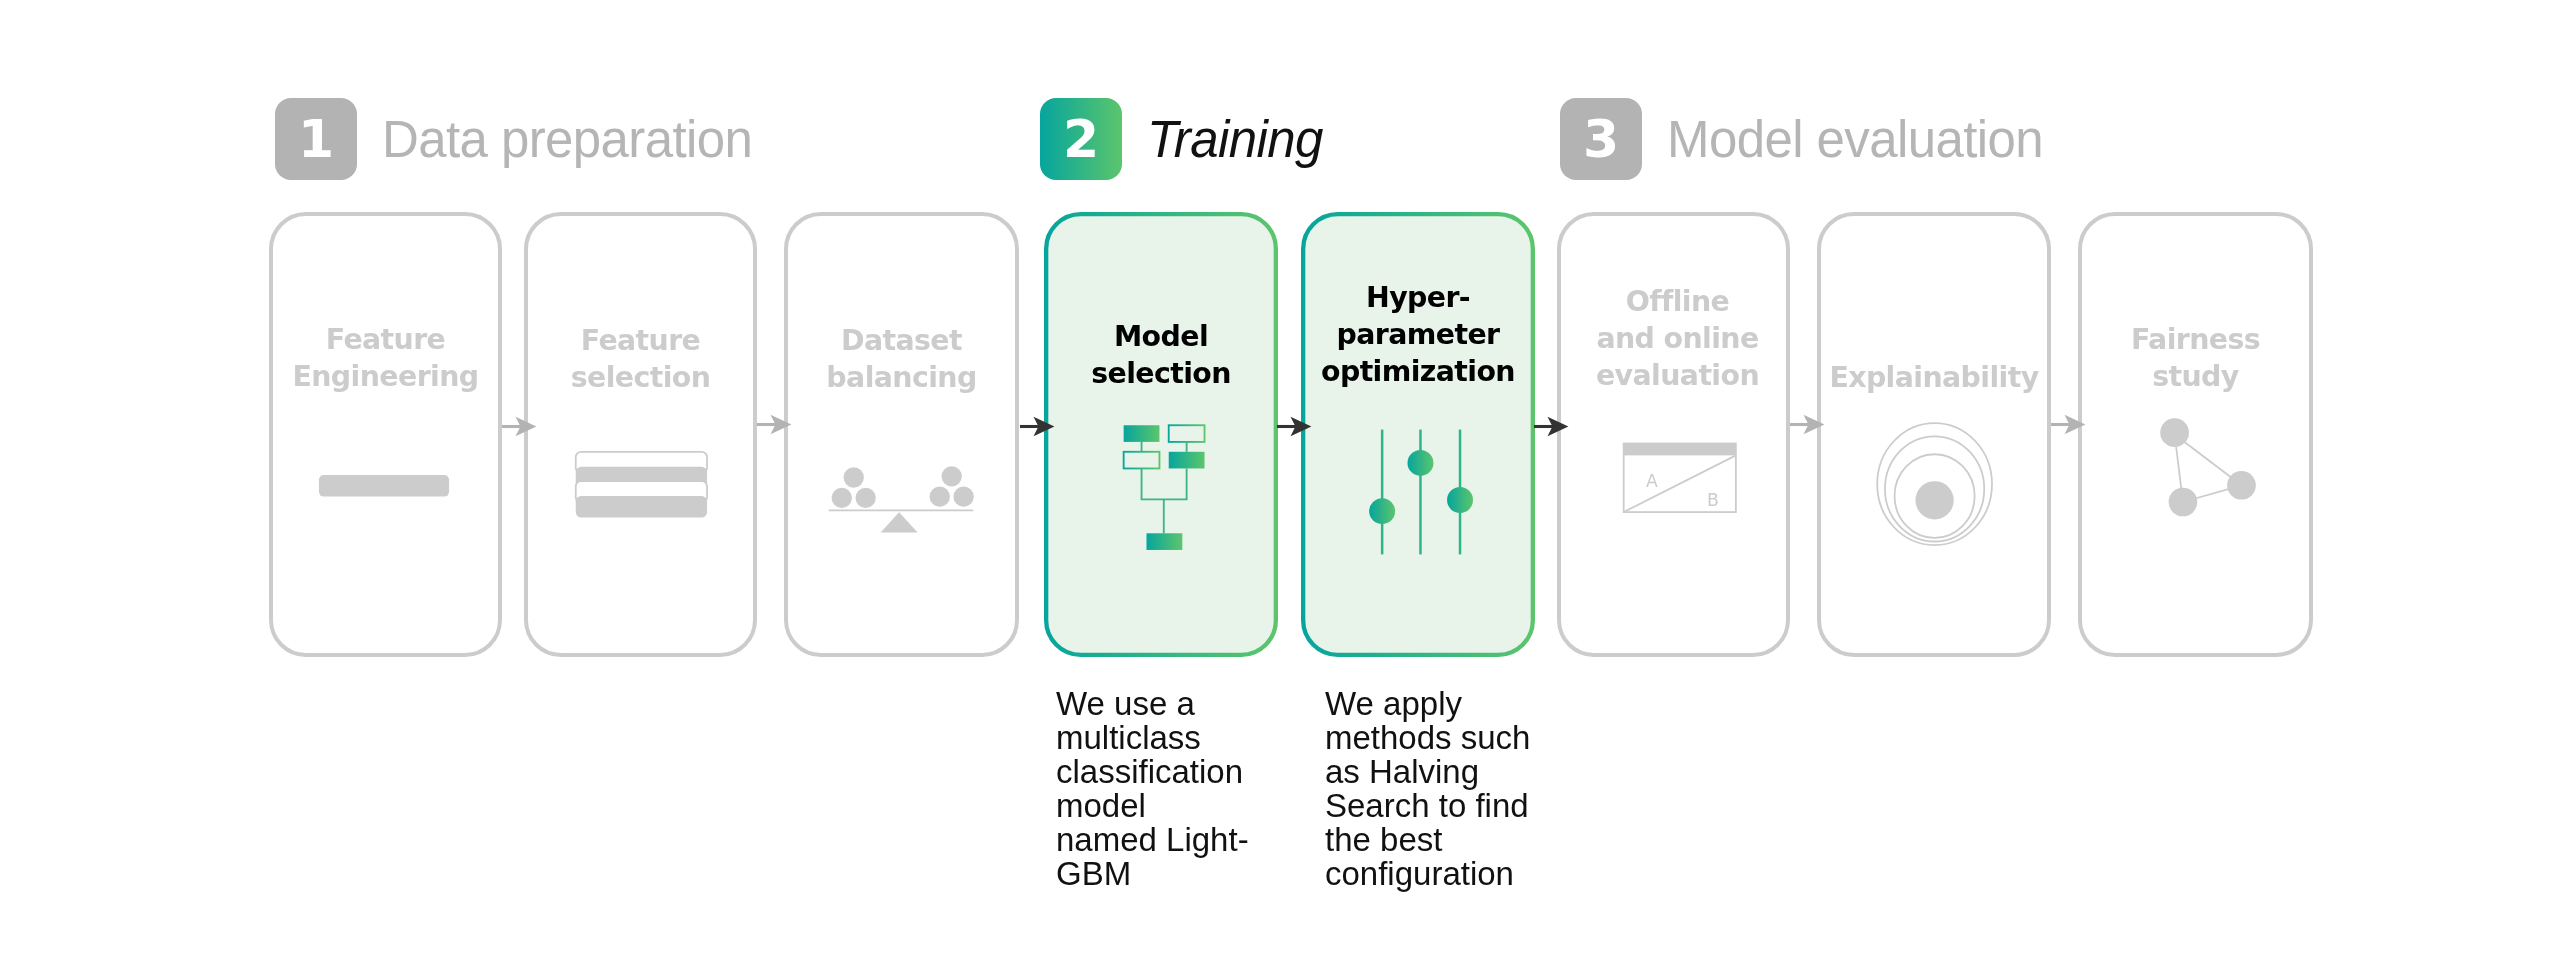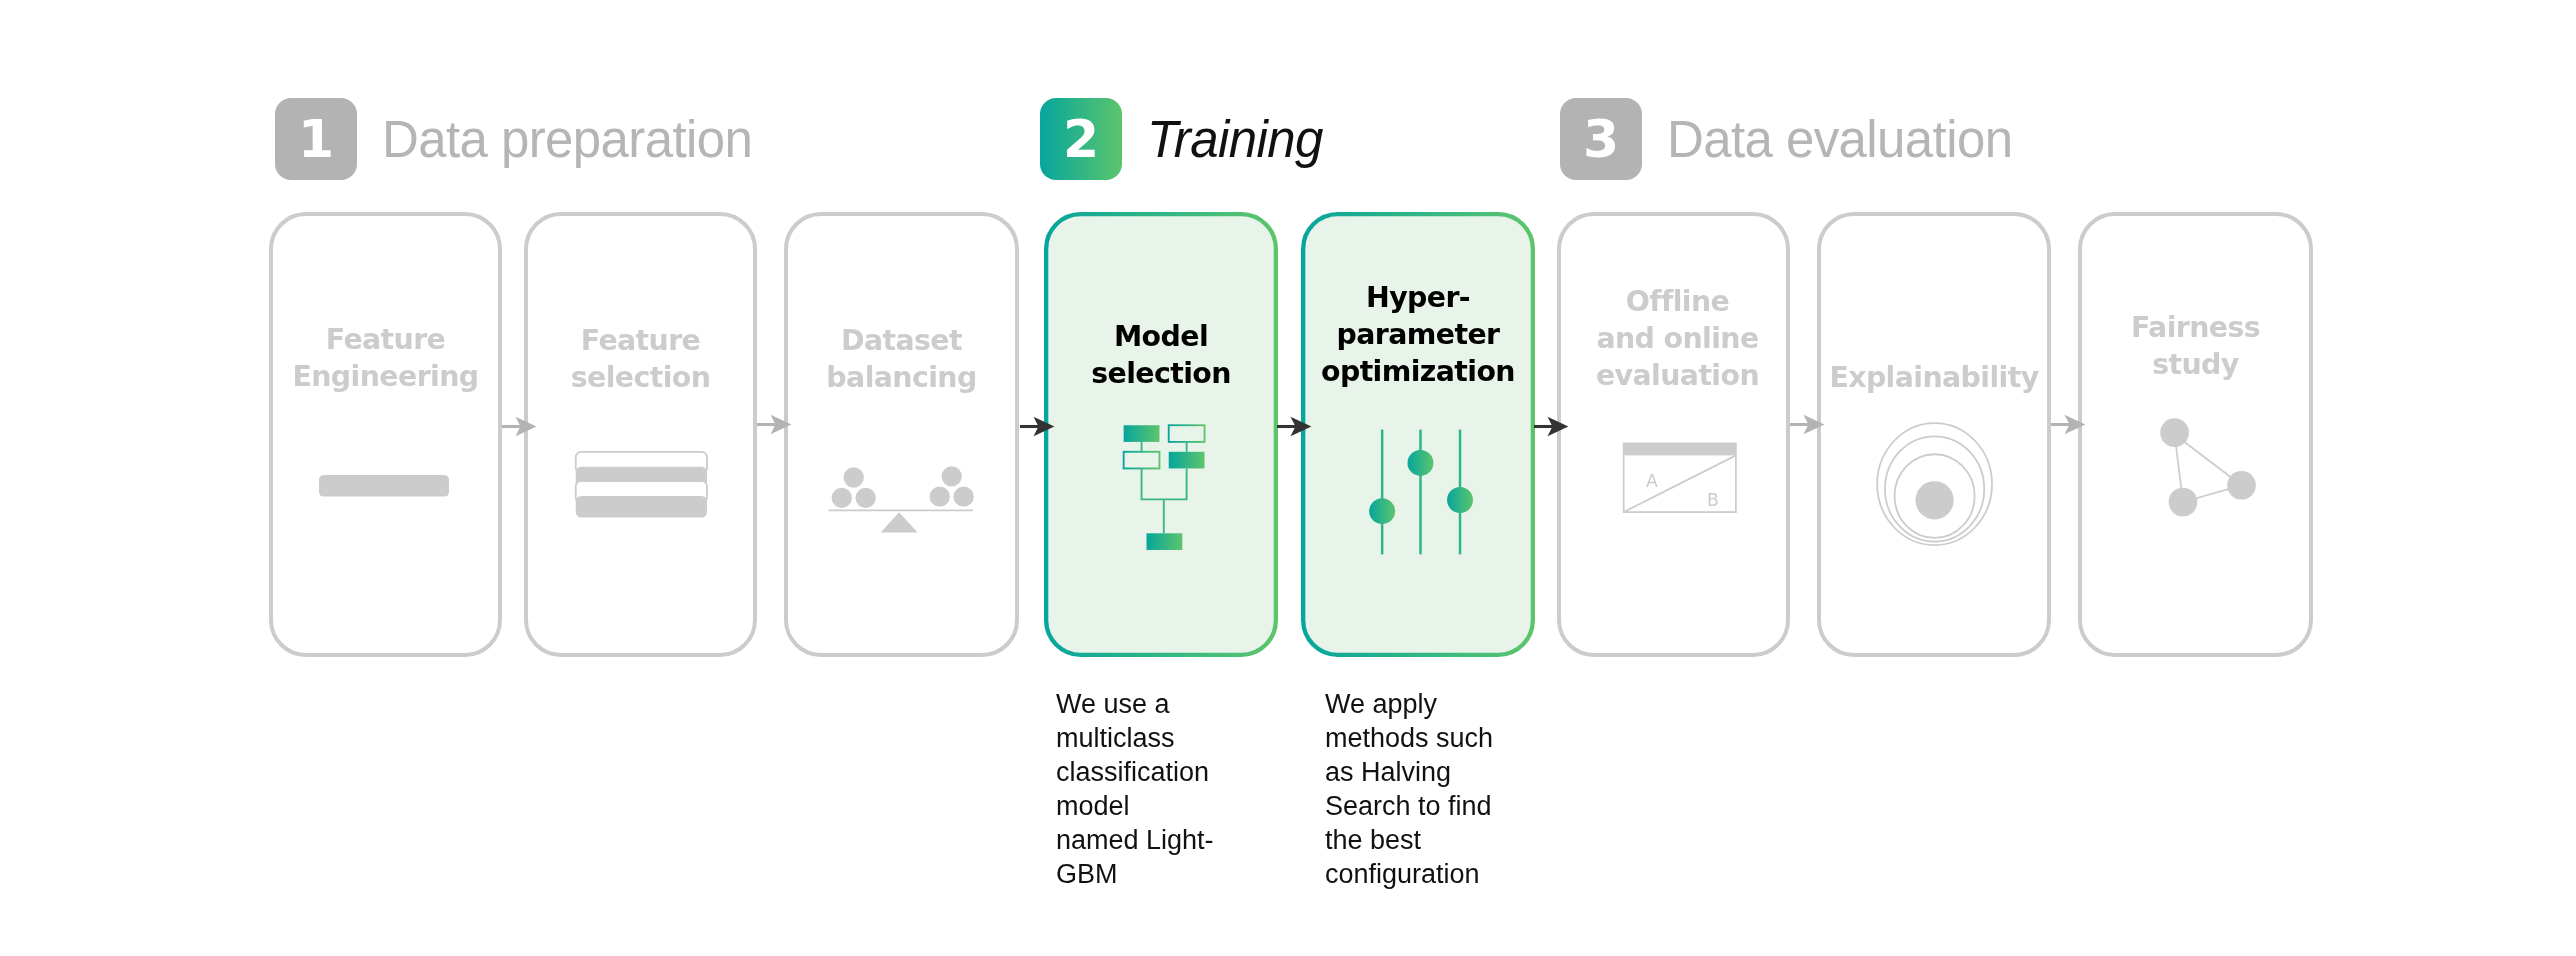--- a/index.html
+++ b/index.html
@@ -23,21 +23,21 @@
   .card-title { position: absolute; left: 0; right: 0; text-align: center;
                 font-family: "DejaVu Sans", sans-serif; font-weight: 700; font-size: 28.4px;
                 line-height: 37px; white-space: pre-line; letter-spacing: -0.6px; }
   .card-title.inactive { color: #cccccc; }
   .card-title.active { color: #000000; }
   .card-icon { position: absolute; left: 0; top: 0; width: 100%; height: 100%; }
 
   .arrow { position: absolute; width: 43px; height: 25px; }
 
   .desc { position: absolute; top: 687px; font-family: "Liberation Sans", sans-serif;
-          font-size: 27px; line-height: 34px; color: #111111; white-space: pre-line; }
+          font-size: 33px; line-height: 34px; color: #111111; white-space: pre-line; }
 </style>
 </head>
 <body>
 
 <svg width="0" height="0" style="position:absolute">
   <defs>
     <linearGradient id="grad" x1="0" y1="0" x2="1" y2="0">
       <stop offset="0" stop-color="#06a59d"></stop>
       <stop offset="1" stop-color="#5cc56c"></stop>
     </linearGradient>
@@ -47,21 +47,21 @@
 <div class="phase" style="left:275px;">
   <div class="badge inactive">1</div>
   <div class="phase-label inactive">Data preparation</div>
 </div>
 <div class="phase" style="left:1040px;">
   <div class="badge active">2</div>
   <div class="phase-label active">Training</div>
 </div>
 <div class="phase" style="left:1560px;">
   <div class="badge inactive">3</div>
-  <div class="phase-label inactive">Data evaluation</div>
+  <div class="phase-label inactive">Model evaluation</div>
 </div>
 
 <div class="card" style="left:269px; width:233px;">
   <div class="card-title inactive" style="top:105px;">Feature
 Engineering</div>
   <svg class="card-icon" viewBox="0 0 377 720">
     <rect x="77" y="428" width="218" height="36" rx="8" fill="#cccccc"></rect>
   </svg>
 </div>
 
@@ -144,21 +144,21 @@
   <div class="card-title inactive" style="top:143px;">Explainability</div>
   <svg class="card-icon" viewBox="0 0 378 720">
     <ellipse cx="190" cy="443" rx="96" ry="102" fill="none" stroke="#cccccc" stroke-width="3"></ellipse>
     <ellipse cx="190" cy="451" rx="83" ry="88" fill="none" stroke="#cccccc" stroke-width="3"></ellipse>
     <ellipse cx="190" cy="463" rx="67" ry="70" fill="none" stroke="#cccccc" stroke-width="3"></ellipse>
     <circle cx="190" cy="470" r="32" fill="#cccccc"></circle>
   </svg>
 </div>
 
 <div class="card" style="left:2078px; width:235px;">
-  <div class="card-title inactive" style="top:93px;">Fairness
+  <div class="card-title inactive" style="top:105px;">Fairness
 study</div>
   <svg class="card-icon" viewBox="0 0 380 720">
     <line x1="155" y1="360" x2="169" y2="473" stroke="#cccccc" stroke-width="3"></line>
     <line x1="155" y1="360" x2="267" y2="445" stroke="#cccccc" stroke-width="3"></line>
     <line x1="169" y1="473" x2="267" y2="445" stroke="#cccccc" stroke-width="3"></line>
     <circle cx="155" cy="357" r="24" fill="#cccccc"></circle>
     <circle cx="267" cy="445" r="24" fill="#cccccc"></circle>
     <circle cx="169" cy="473" r="24" fill="#cccccc"></circle>
   </svg>
 </div>

